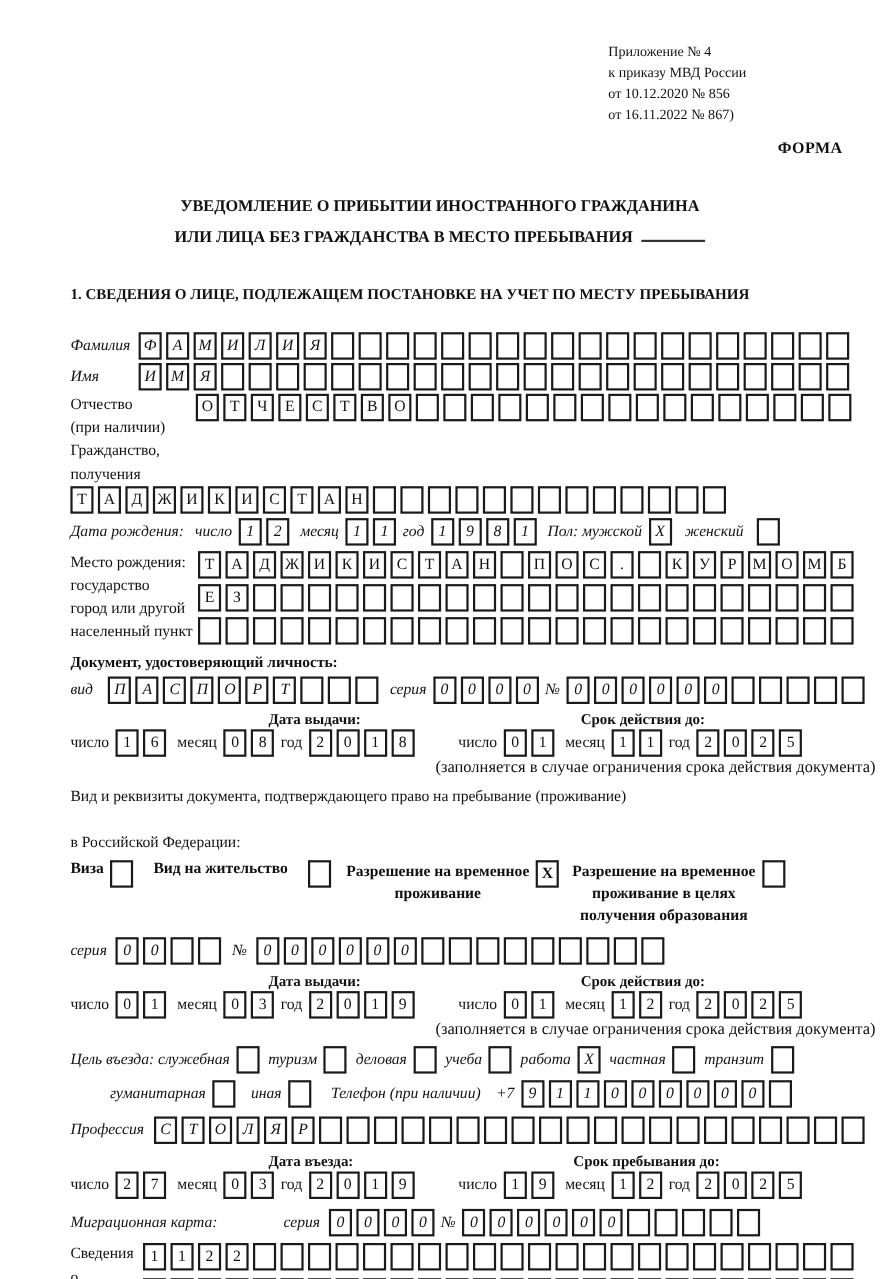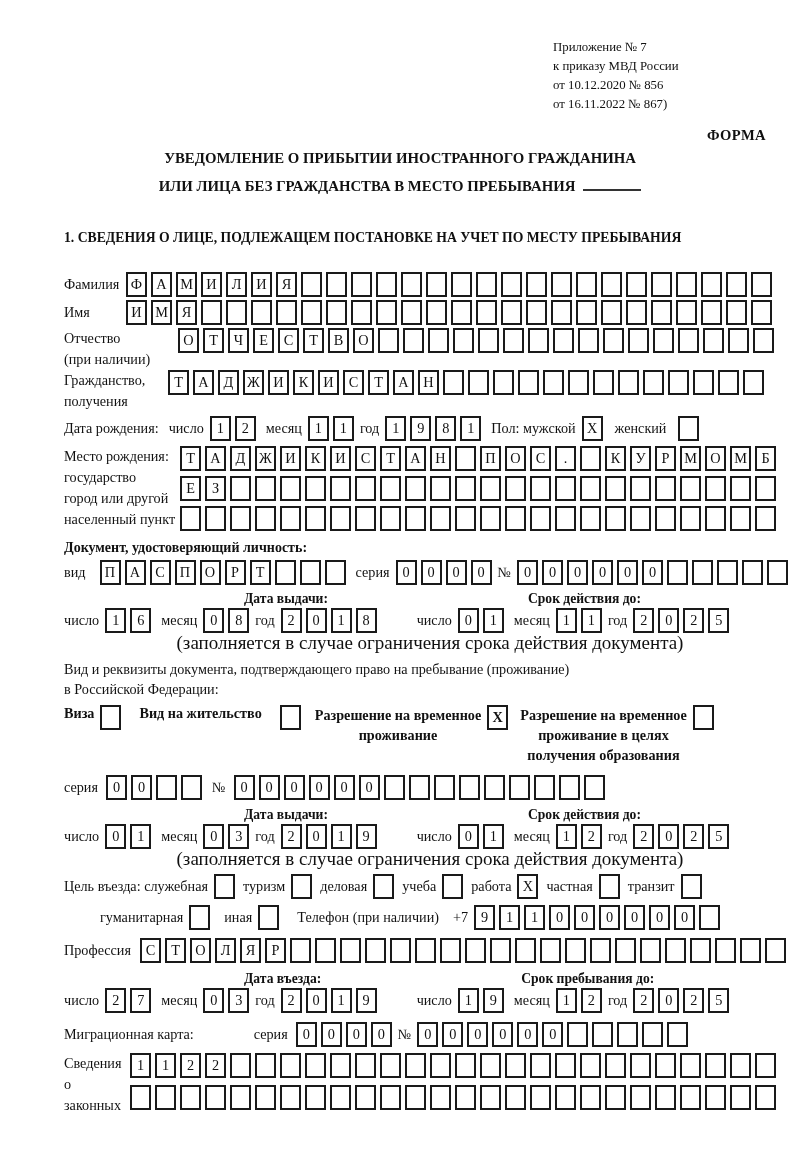--- a/index.html
+++ b/index.html
@@ -2,55 +2,55 @@
 <html><head>
 <meta charset="utf-8">
 <style>
   html,body{margin:0;padding:0;background:#fff;}
   body{width:800px;height:1163px;overflow:hidden;color:#111;
        font-family:"Liberation Serif","DejaVu Serif",serif;}
   .page{padding-top:38px;}
   .hdr-block{margin-left:553px;font-size:12.8px;line-height:19px;}
   .forma{margin-top:13px;padding-right:34px;text-align:right;
          font-weight:bold;font-size:14.6px;letter-spacing:.4px;}
-  .title{text-align:center;font-weight:bold;
+  .title{margin-top:30px;text-align:center;font-weight:bold;
          font-size:14.8px;line-height:28px;}
   .blank-line{display:inline-block;width:58px;height:3px;
               border-bottom:2px solid #333;margin-left:8px;}
   .sec{margin:30px 0 0 64px;font-weight:bold;font-size:13.7px;}
   .form{margin-left:64px;margin-top:26px;font-size:14.2px;}
-  .r{display:flex;align-items:center;}
+  .r{display:flex;align-items:center;font-style:italic;}
   .rt{display:flex;align-items:flex-start;}
   .lab{flex:0 0 auto;}
   .lc{flex:0 0 auto;line-height:21px;}
   .w62{width:62px;}.w114{width:114px;}.w104{width:104px;}
   .w116{width:116px;}.w64{width:64px;}.w76{width:76px;}
   .cells{display:flex;gap:4px;flex:0 0 auto;}
   .cellstack>.cells{margin-bottom:5px;}
   .cell{flex:0 0 auto;width:21px;height:25px;box-sizing:border-box;
         border:2px solid #1a1a1a;display:flex;align-items:center;
         justify-content:center;font-size:14.3px;background:#fff;}
   .cbox{margin:0 0 0 6px;}
   .ctr{text-align:center;line-height:20px;}
   .dg-heads{display:flex;font-weight:bold;font-size:13.6px;line-height:15px;}
   .dg-row{display:flex;align-items:center;margin-top:2px;}
-  .note{font-size:19px;text-align:center;padding-right:4px;line-height:20px;}
+  .note{font-size:15px;text-align:right;padding-right:4px;line-height:20px;}
   .plain{font-size:14.2px;line-height:20px;}
   .bold-ctr{font-weight:bold;font-size:14px;text-align:left;width:724px;}
   .gap6{width:6px;}.gap8{width:8px;}.gap10{width:10px;}.gap12{width:12px;}
   .gap14{width:14px;}.gap18{width:18px;}.gap40{width:40px;}.gap60{width:60px;}
   .mb3{margin-bottom:3px;}
 </style>
 </head>
 <body>
 
 <div class="page">
 
   <div class="hdr-block">
-    <div>Приложение № 7</div>
+    <div>Приложение № 4</div>
     <div>к приказу МВД России</div>
     <div>от 10.12.2020 № 856</div>
     <div>от 16.11.2022 № 867)</div>
   </div>
 
   <div class="forma">ФОРМА</div>
 
   <div class="title">
     <div>УВЕДОМЛЕНИЕ О ПРИБЫТИИ ИНОСТРАННОГО ГРАЖДАНИНА</div>
     <div><span>ИЛИ ЛИЦА БЕЗ ГРАЖДАНСТВА В МЕСТО ПРЕБЫВАНИЯ</span><span class="blank-line"></span></div>
@@ -150,21 +150,21 @@
           <span class="cell"></span>
           <span class="cell"></span>
           <span class="cell"></span>
           <span class="cell"></span>
           <span class="cell"></span>
           <span class="cell"></span>
           <span class="cell"></span>
         </span>
     </div>
 
-    <div class="rt" style="margin-bottom:4px;">
+    <div class="rt" style="margin-bottom:4px;flex-direction:column;">
       <span class="lc w104">
         <div>Гражданство,</div>
         <div>получения</div>
       </span>
       <span class="cells">
           <span class="cell">Т</span>
           <span class="cell">А</span>
           <span class="cell">Д</span>
           <span class="cell">Ж</span>
           <span class="cell">И</span>
@@ -405,21 +405,21 @@
         <span class="gap6"></span>
       <span class="cells">
           <span class="cell">2</span>
           <span class="cell">0</span>
           <span class="cell">2</span>
           <span class="cell">5</span>
         </span>
     </div>
     <div class="note" style="margin-bottom:6px;">(заполняется в случае ограничения срока действия документа)</div>
 
-    <div class="plain" style="margin-bottom:0;">Вид и реквизиты документа, подтверждающего право на пребывание (проживание)</div>
+    <div class="plain" style="margin-bottom:22px;">Вид и реквизиты документа, подтверждающего право на пребывание (проживание)</div>
     <div class="plain" style="margin-bottom:6px;">в Российской Федерации:</div>
 
     <div class="rt" style="margin-bottom:10px;font-weight:bold;">
       <span class="lab">Виза</span>
       <span class="cell cbox"></span>
       <span class="gap18"></span>
       <span class="lab">Вид на жительство</span>
       <span class="gap18"></span>
       <span class="cell"></span>
       <span class="gap14"></span>

